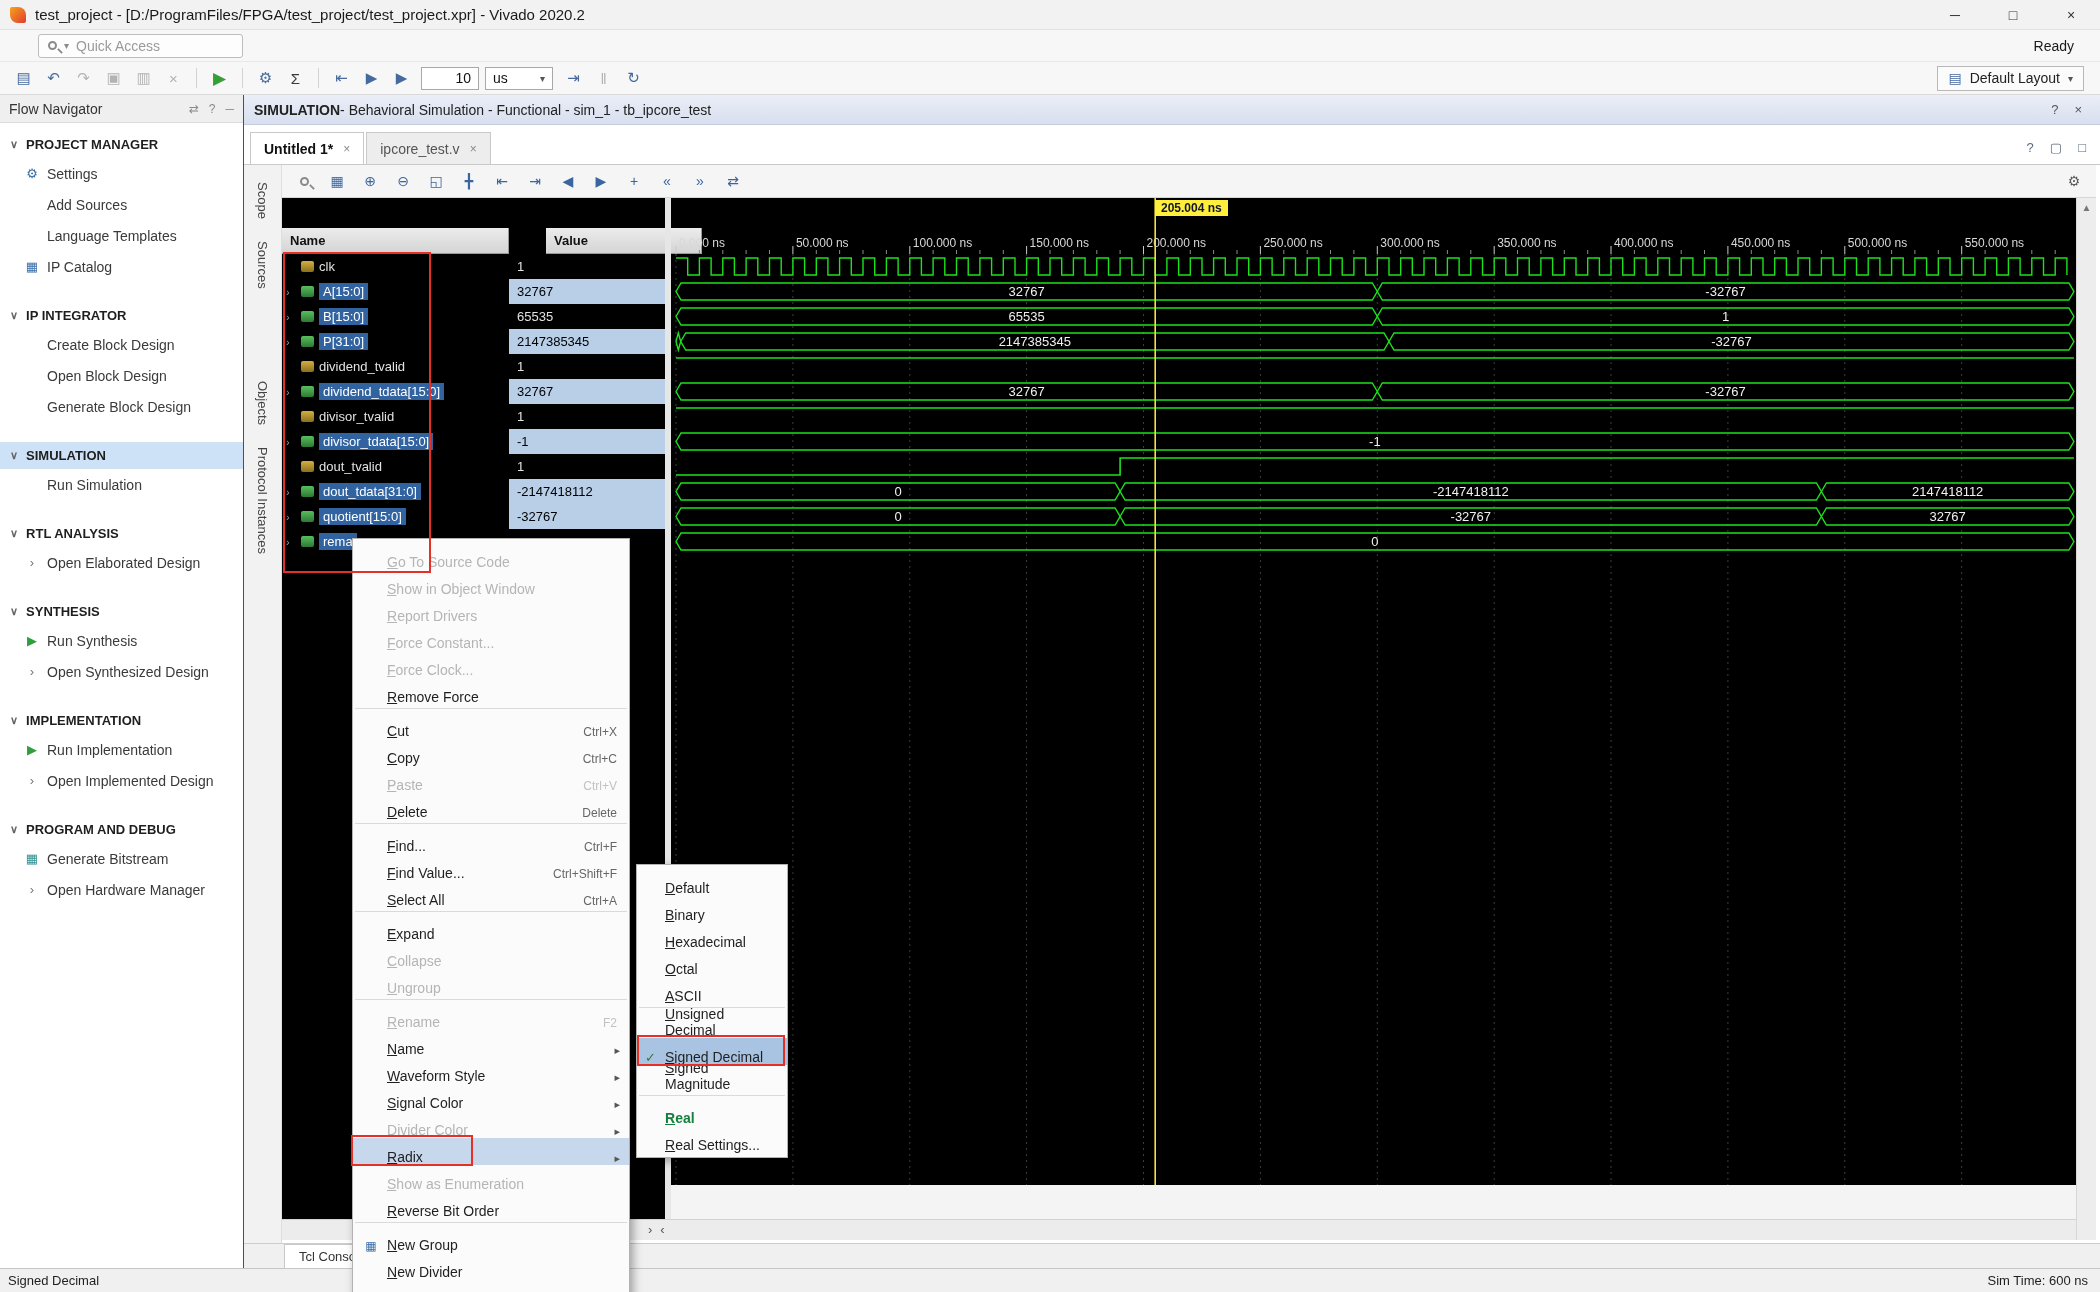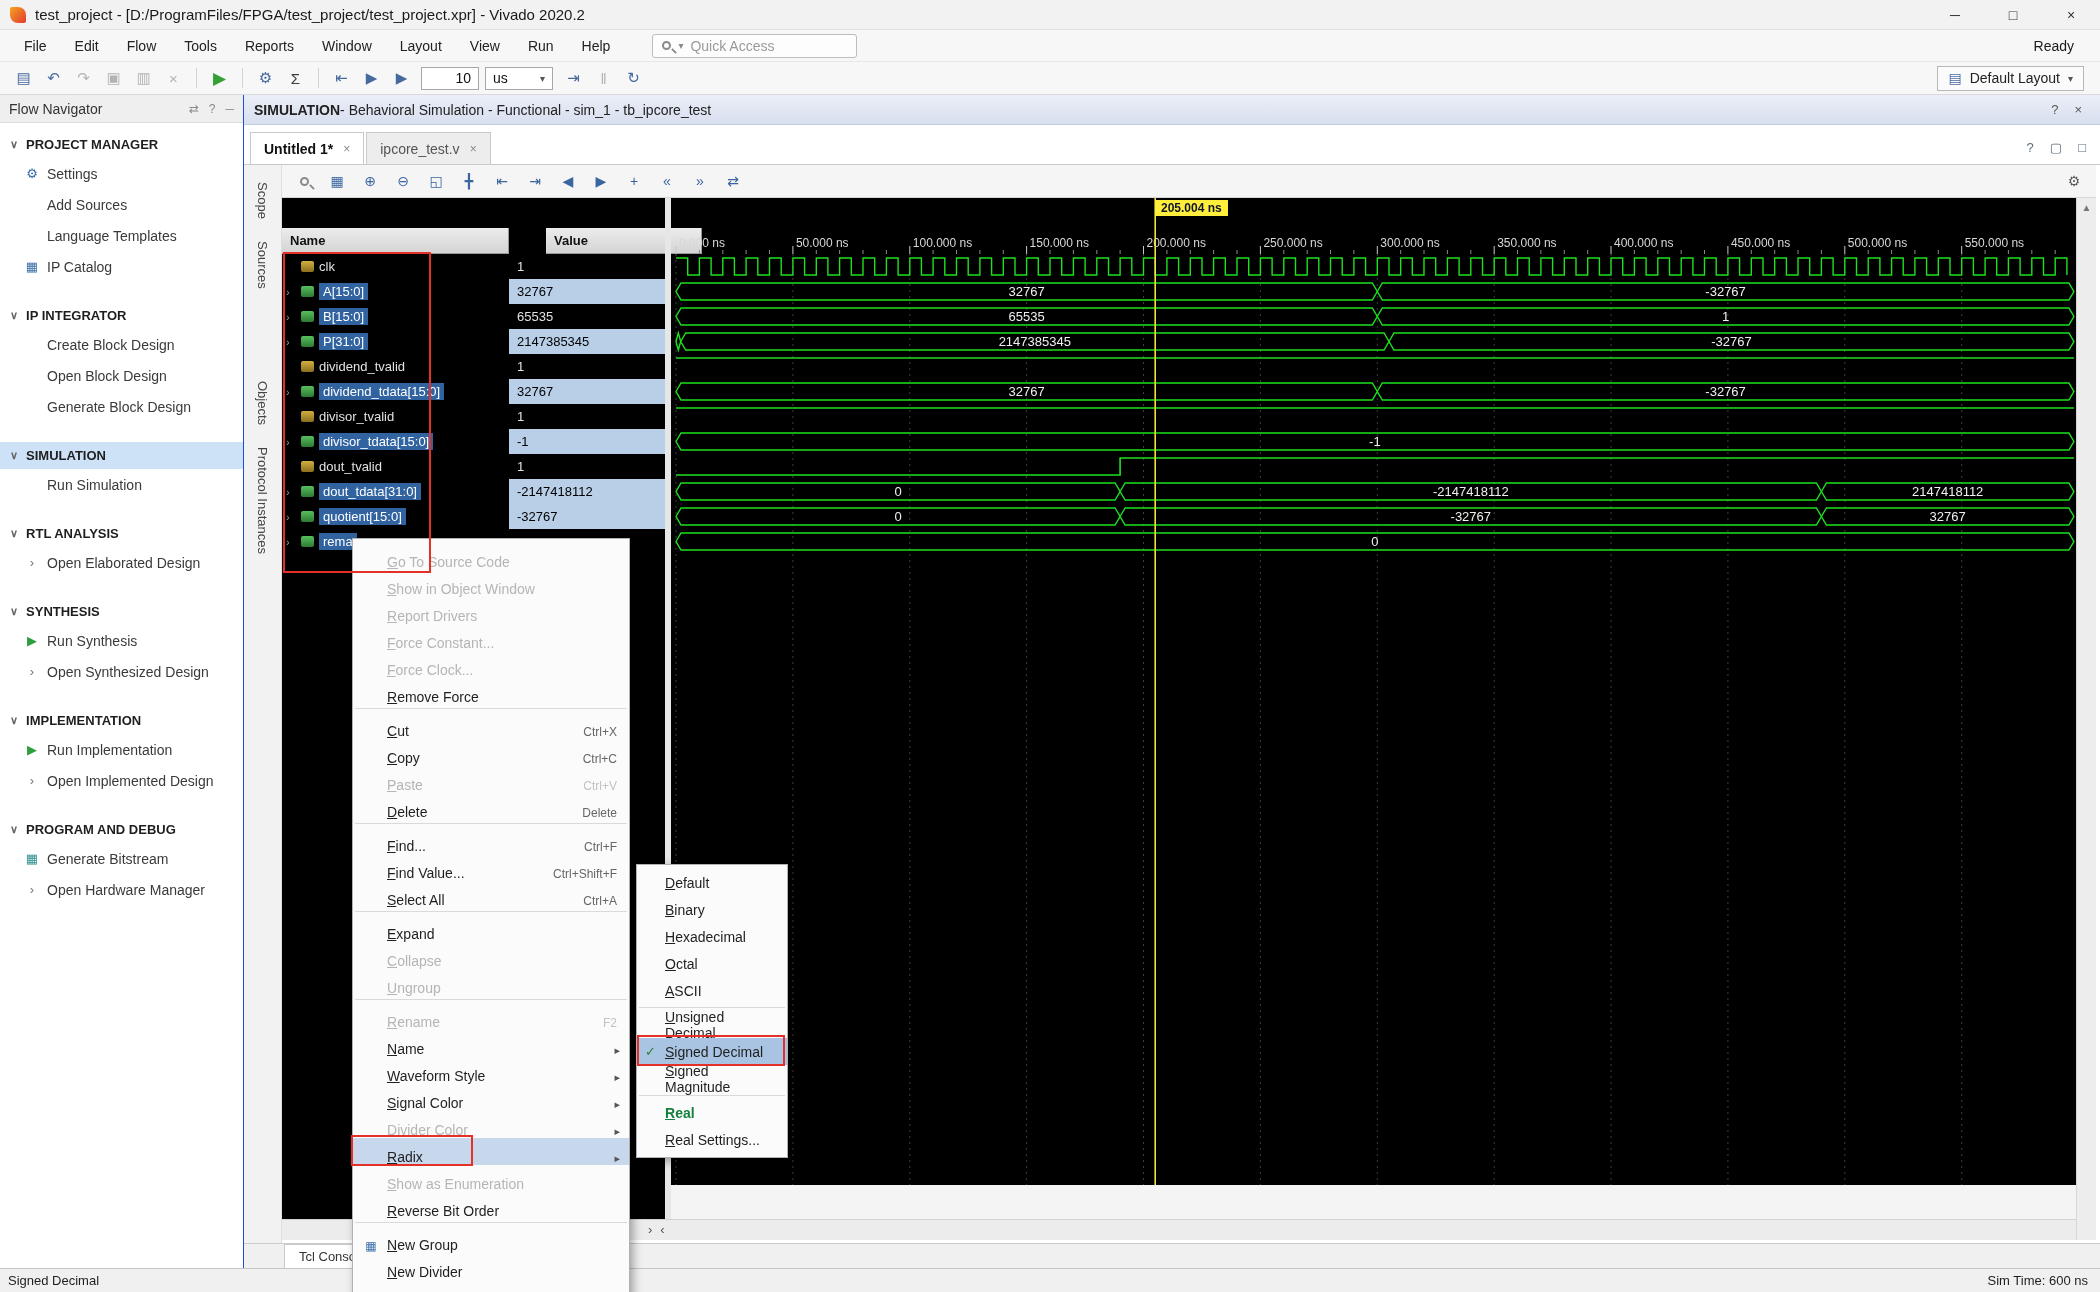--- a/index.html
+++ b/index.html
@@ -126,21 +126,21 @@
   .mi .sc { margin-left:auto; font-size:12px; color:#666; }
   .mi.dis .sc { color:#c2c2c2; }
   .mi .sub { position:absolute; right:9px; color:#555; font-size:11px; }
   .mi .ic { position:absolute; left:9px; width:18px; text-align:center; font-size:12px; }
   .msep { height:1px; background:#dadada; margin:3px 2px; }
   .red-box { position:absolute; border:2px solid #e53027; pointer-events:none; z-index:61; }
 
   
   .sub-menu { position:absolute; left:636px; top:864px; width:152px; background:#fbfbfb; border:1px solid #b2b2b2;
     box-shadow:3px 3px 9px rgba(0,0,0,.35); padding:4px 0; z-index:45; }
-  .smi { height:27px; display:flex; align-items:center; padding:0 10px 0 28px; font-size:14px; color:#1f1f1f; position:relative; }
+  .smi { height:27px; display:flex; align-items:flex-end; padding:0 10px 0 28px; font-size:14px; color:#1f1f1f; position:relative; }
   .smi.dis { color:#15803d;font-weight:bold; }
   .smi.hl { background:#a9c4e2; }
   .smi .ck { position:absolute; left:8px; color:#2e7d32; font-size:13px; }
   .smi .lbl { display:block; }
 
   #anno-names { position:absolute; left:283px; top:252px; width:148px; height:321px; border:2px solid #e53027; z-index:60; pointer-events:none; }
 </style>
 </head>
 <body>
 
@@ -150,32 +150,20 @@
     <span class="logo"></span>
     <span>test_project - [D:/ProgramFiles/FPGA/test_project/test_project.xpr] - Vivado 2020.2</span>
     <span class="win-btns">
       <span class="win-btn">─</span>
       <span class="win-btn">□</span>
       <span class="win-btn">×</span>
     </span>
   </div>
 
   <div class="menubar">
-    <span id="menus" style="display:flex;">
-        <span class="menu-item">File</span>
-        <span class="menu-item">Edit</span>
-        <span class="menu-item">Flow</span>
-        <span class="menu-item">Tools</span>
-        <span class="menu-item">Reports</span>
-        <span class="menu-item">Window</span>
-        <span class="menu-item">Layout</span>
-        <span class="menu-item">View</span>
-        <span class="menu-item">Run</span>
-        <span class="menu-item">Help</span>
-      </span>
     <span class="quick-access">
       <span class="mag"></span>
       <span class="qa-chev">▾</span>
       <span>Quick Access</span>
     </span>
     <span class="ready">Ready</span>
   </div>
 
   <div class="toolbar">
     <span id="tb-icons-a" style="display:flex;align-items:center;gap:3px;">

